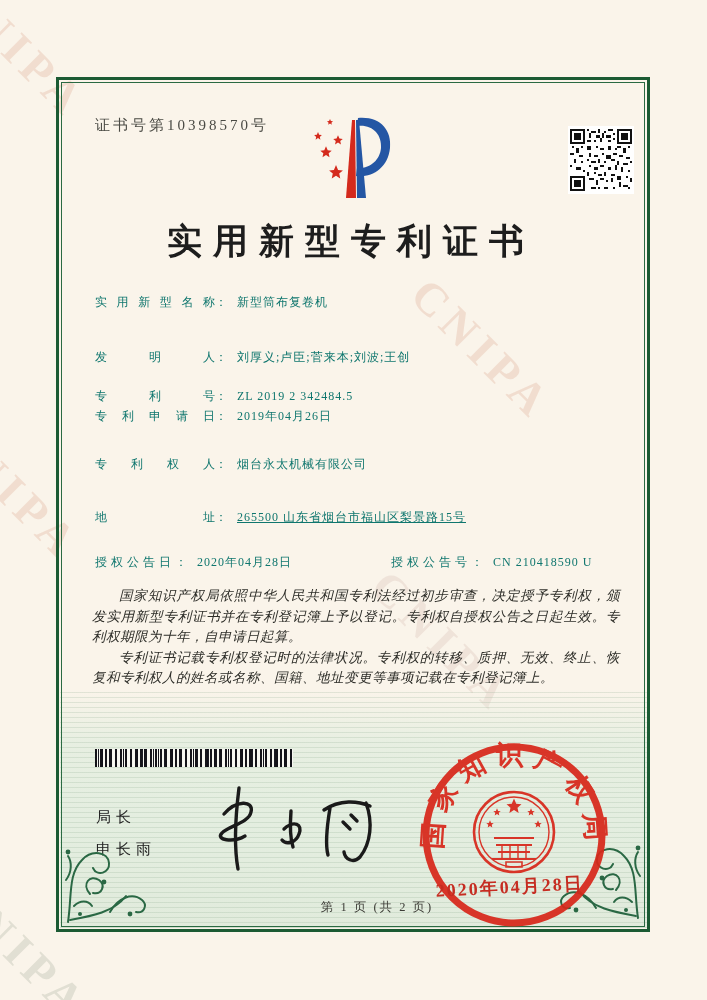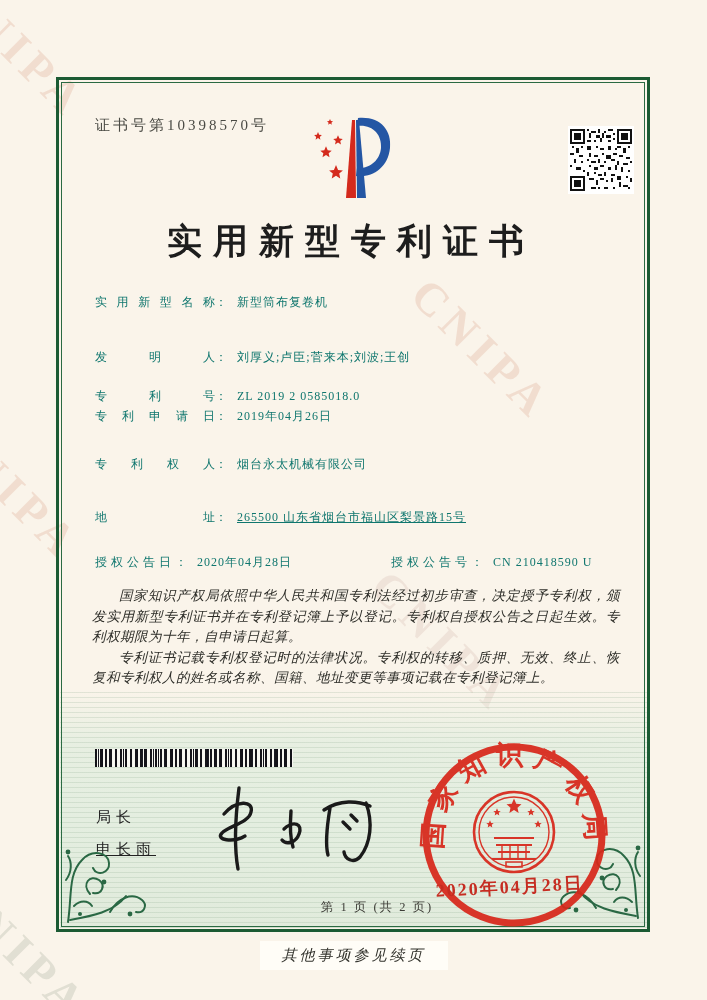--- a/index.html
+++ b/index.html
@@ -77,21 +77,21 @@
   .barcode{
     position:absolute;left:95px;top:749px;width:198px;height:18px;z-index:3;
     background-color:#f6f6f0;
     background-image:
       repeating-linear-gradient(90deg,#14141a 0 2px,rgba(0,0,0,0) 2px 5px),
       repeating-linear-gradient(90deg,#101018 0 1px,rgba(0,0,0,0) 1px 7px),
       repeating-linear-gradient(90deg,rgba(0,0,0,0) 0 3px,#1a1a22 3px 4px,rgba(0,0,0,0) 4px 11px);
   }
   
   .sig-title{position:absolute;left:96px;top:808px;z-index:3;font-size:15px;letter-spacing:5px;color:#222;}
-  .sig-name{position:absolute;left:96px;top:840px;z-index:3;font-size:15px;letter-spacing:5px;color:#222;text-decoration:underline;}
+  .sig-name{position:absolute;left:96px;top:840px;z-index:3;font-size:15px;letter-spacing:5px;color:#222;}
   .sig-script{position:absolute;left:198px;top:782px;z-index:3;}
   
   .orn{position:absolute;z-index:3;}
   .orn-left{left:60px;top:822px;}
   .orn-right{left:542px;top:818px;transform:scaleX(-1);}
   
   .seal{position:absolute;left:418px;top:740px;z-index:4;opacity:.93;}
   
   .pagenum{
     position:absolute;left:57px;top:899px;width:640px;z-index:3;
@@ -169,21 +169,21 @@
 
   <div class="title">实用新型专利证书</div>
 
   <div class="frow r1">
     <span class="f-label">实用新型名称</span><span class="f-colon">：</span><span class="f-value">新型筒布复卷机</span>
   </div>
   <div class="frow r2">
     <span class="f-label">发明人</span><span class="f-colon">：</span><span class="f-value">刘厚义;卢臣;菅来本;刘波;王创</span>
   </div>
   <div class="frow r3">
-    <span class="f-label">专利号</span><span class="f-colon">：</span><span class="f-value">ZL 2019 2 0585018.0</span>
+    <span class="f-label">专利号</span><span class="f-colon">：</span><span class="f-value">ZL 2019 2 342484.5</span>
   </div>
   <div class="frow r4">
     <span class="f-label">专利申请日</span><span class="f-colon">：</span><span class="f-value">2019年04月26日</span>
   </div>
   <div class="frow r5">
     <span class="f-label">专利权人</span><span class="f-colon">：</span><span class="f-value">烟台永太机械有限公司</span>
   </div>
   <div class="frow r6">
     <span class="f-label">地址</span><span class="f-colon">：</span><span class="f-value">265500 山东省烟台市福山区梨景路15号</span>
   </div>
@@ -271,17 +271,14 @@
       <use href="#sstar" transform="translate(96,66) scale(1.25)"></use>
       <use href="#sstar" transform="translate(79,72) scale(0.62)"></use>
       <use href="#sstar" transform="translate(113,72) scale(0.62)"></use>
       <use href="#sstar" transform="translate(72,84) scale(0.62)"></use>
       <use href="#sstar" transform="translate(120,84) scale(0.62)"></use>
     </g>
     <text x="92" y="153" text-anchor="middle" transform="rotate(-3 92 153)" fill="#c41f14" font-size="18" font-weight="bold" letter-spacing="2" font-family="'Liberation Serif',serif">2020年04月28日</text>
   </svg>
 
   <div class="pagenum">第 1 页 (共 2 页)</div>
-  <div class="note">
-    <span>其他事项参见续页</span>
-  </div>
 
 </div>
 
 </body></html>

